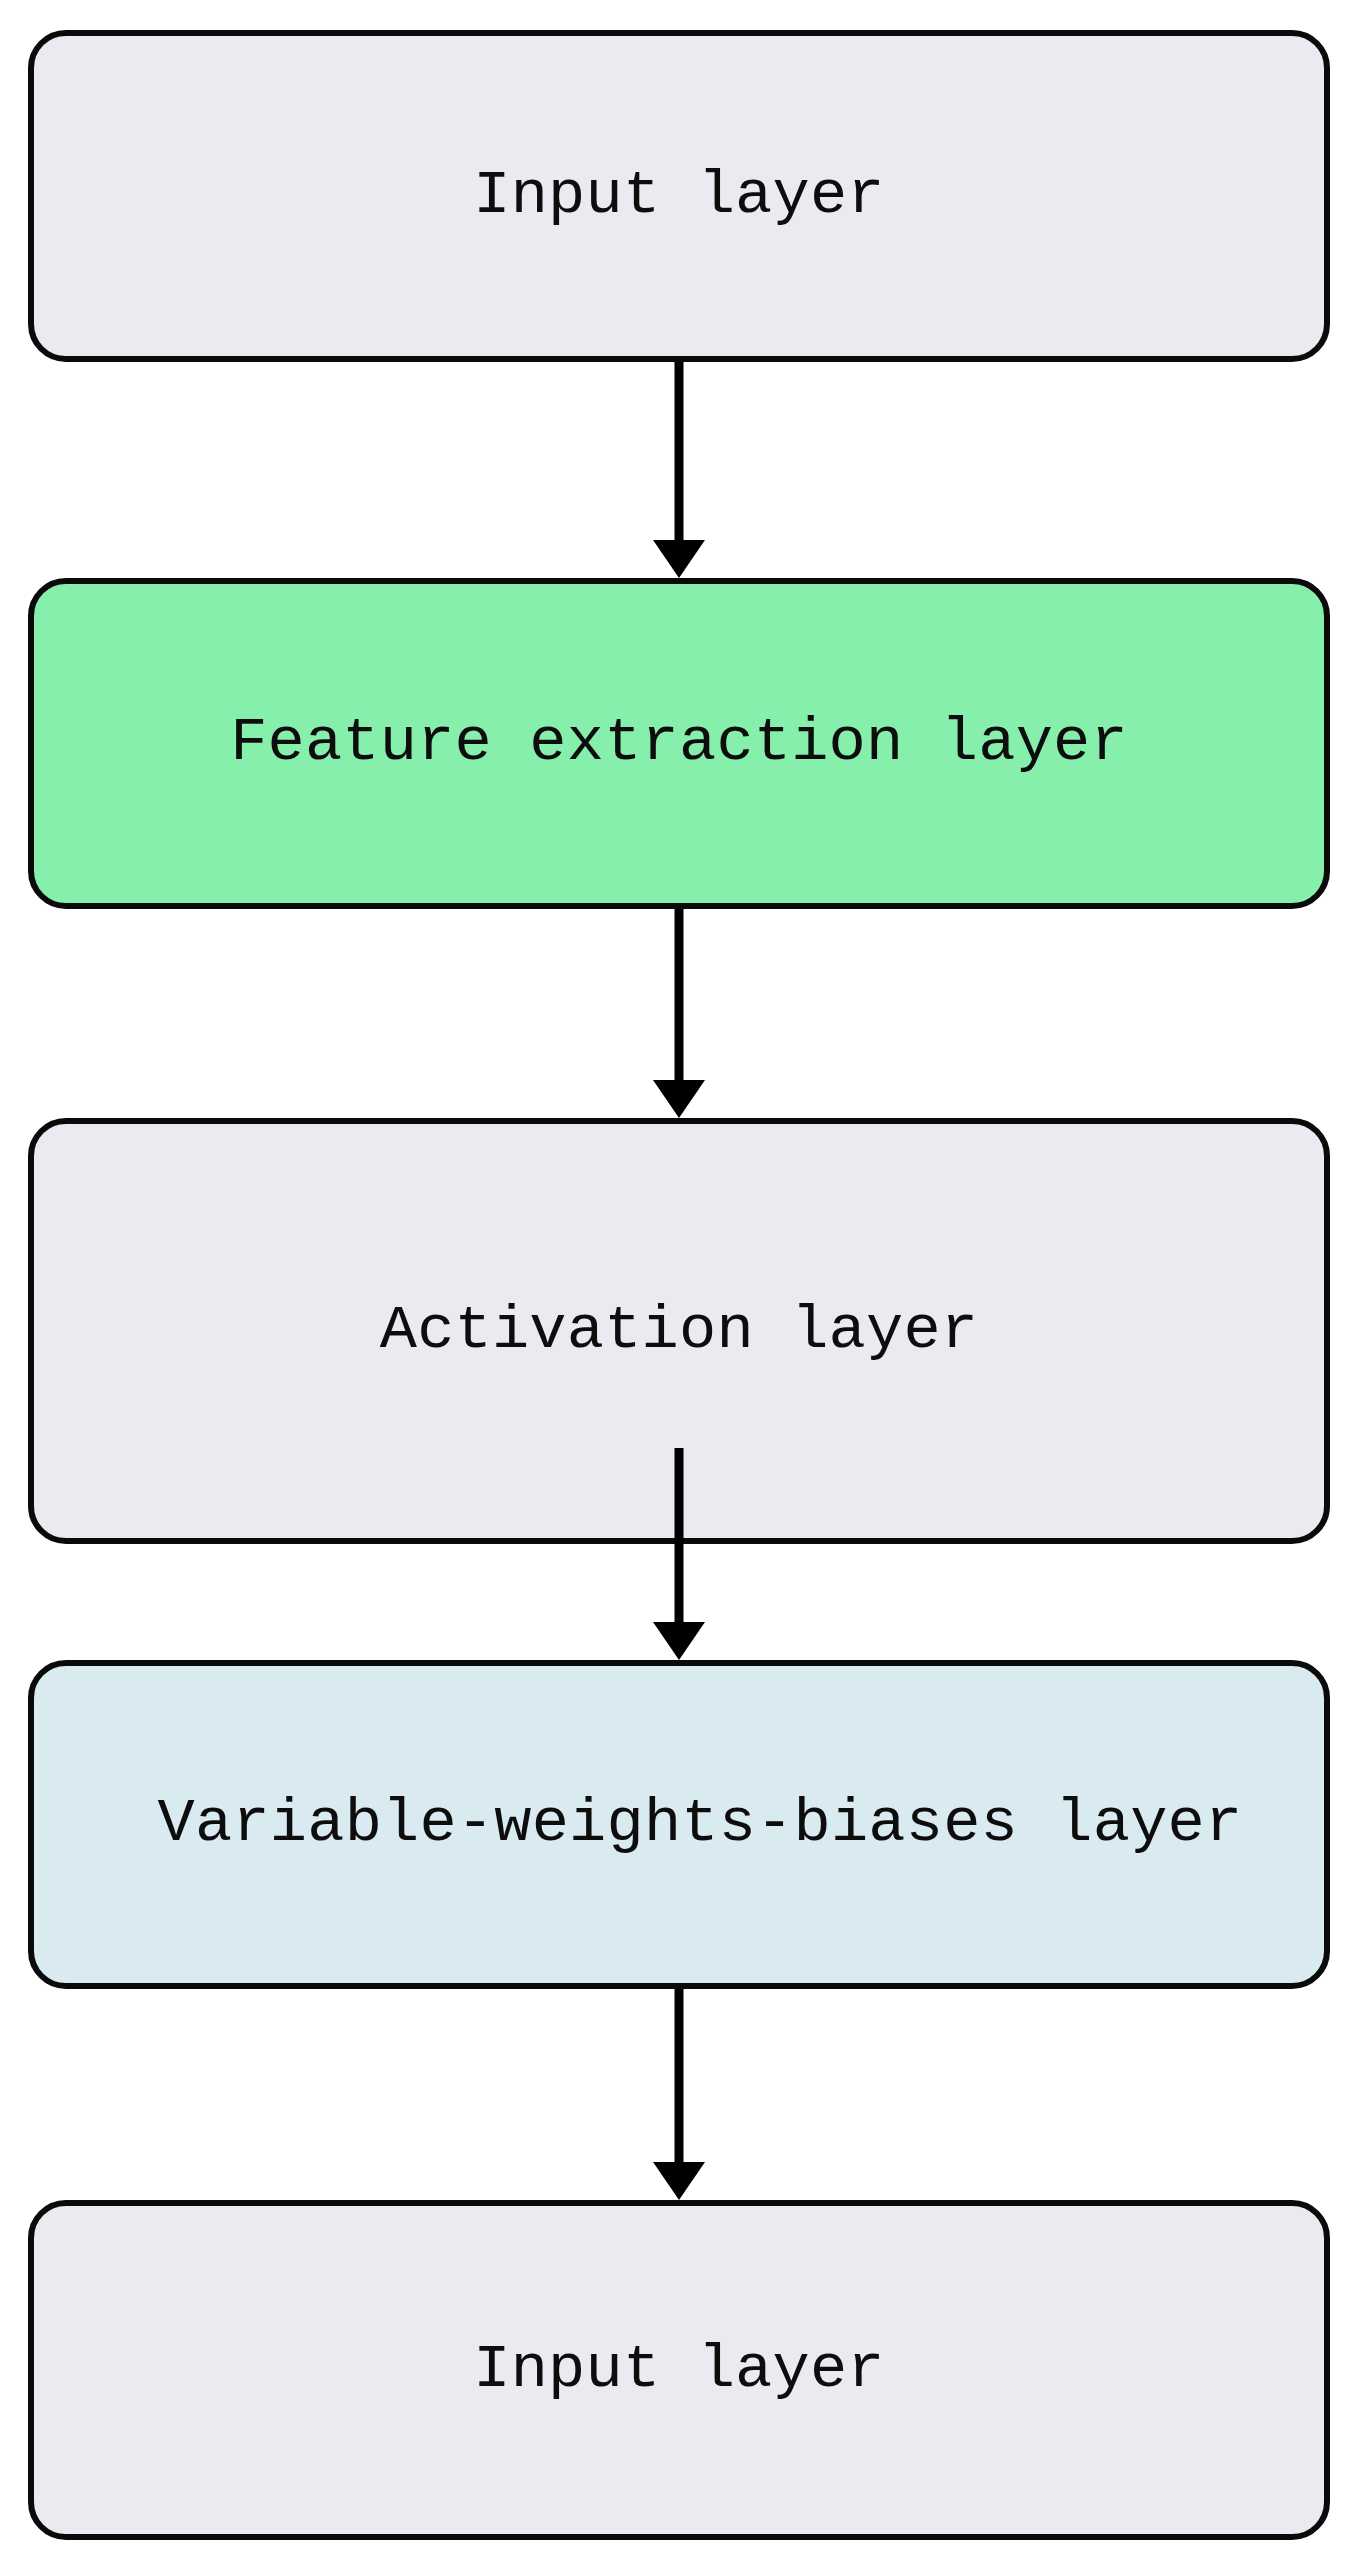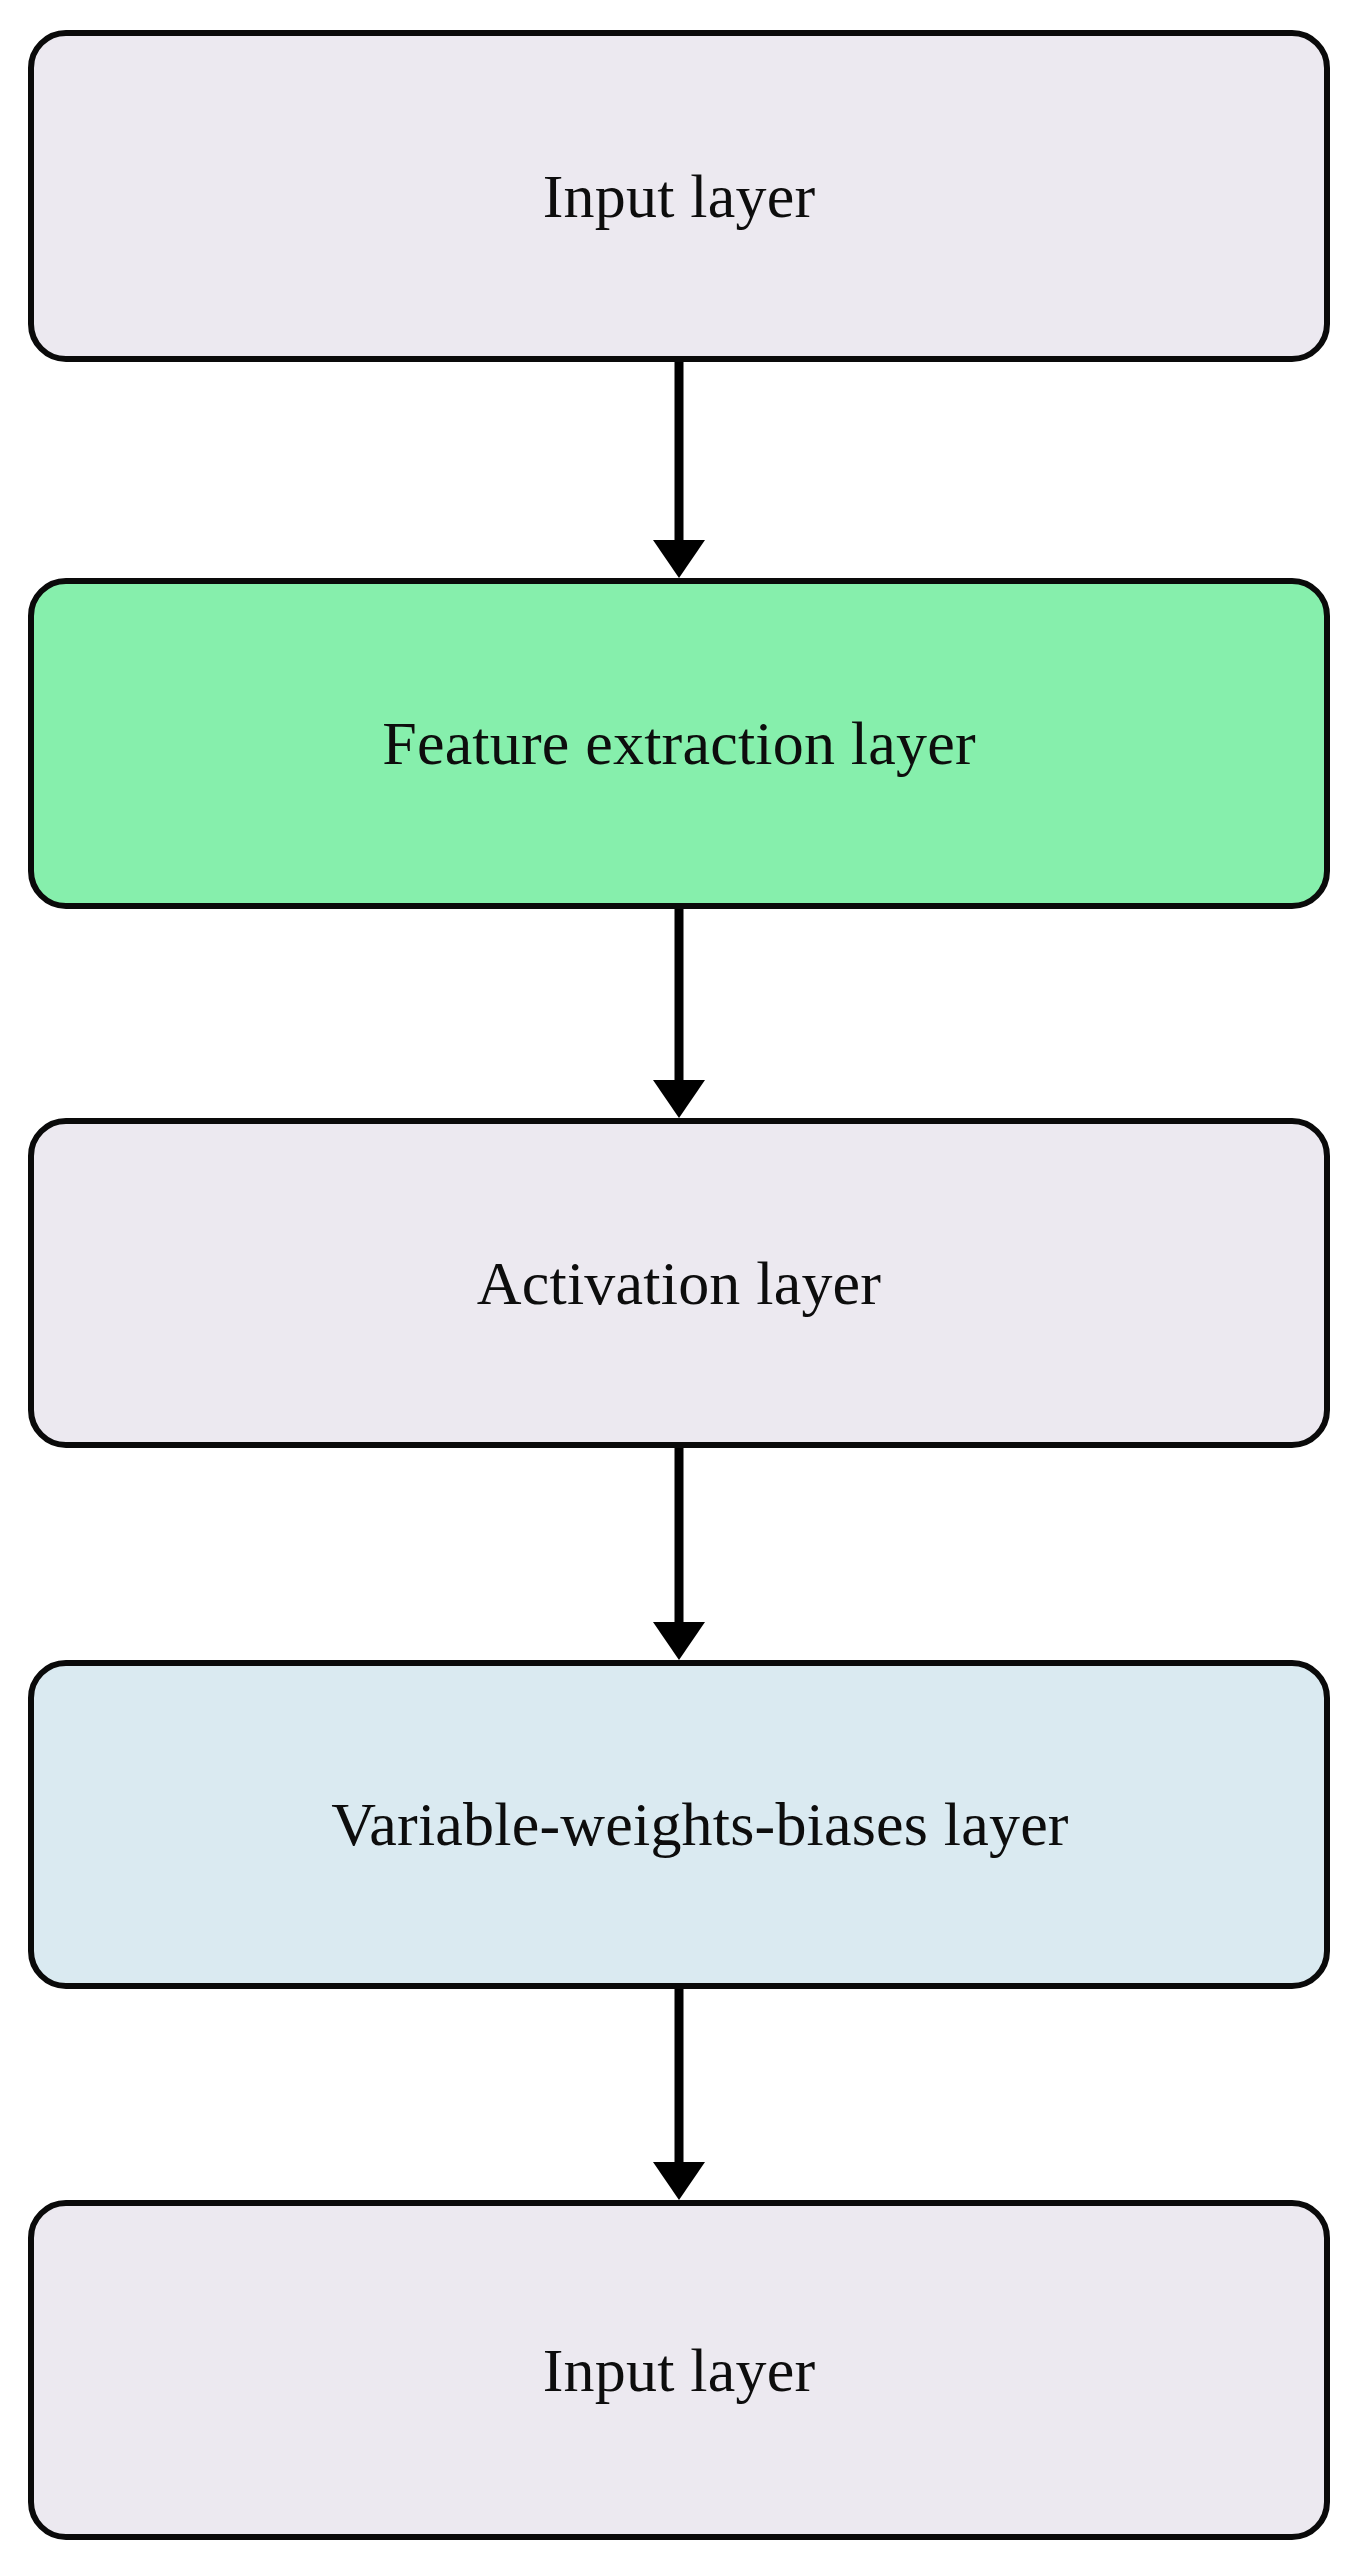--- a/index.html
+++ b/index.html
@@ -26,34 +26,34 @@
     width: 1302px;
     box-sizing: border-box;
     border: 6px solid #0a0a0a;
     border-radius: 38px;
     display: flex;
     align-items: center;
     justify-content: center;
     text-align: center;
   }
   .node-label {
-    font-family: Liberation Serif, serif;
+    font-family: Liberation Mono, monospace;
     font-size: 62px;
     line-height: 1.1;
     color: #0d0d0d;
     letter-spacing: 0.2px;
     white-space: nowrap;
   }
   .fill-lavender { background: #ece9f0; }
   .fill-teal     { background: #daeaf1; }
 
   
   #node-input      { top: 30px;   height: 332px; }
   #node-feature    { top: 578px;  height: 331px; }
-  #node-activation { top: 1118px; height: 330px; }
+  #node-activation { top: 1118px; height: 426px; }
   #node-variable   { top: 1660px; height: 329px; padding-left: 42px; }
   #node-output     { top: 2200px; height: 340px; }
 
   .connector {
     position: absolute;
     left: 0;
     width: 1358px;
     pointer-events: none;
   }
   #edge-1 { top: 362px;  height: 216px; }

